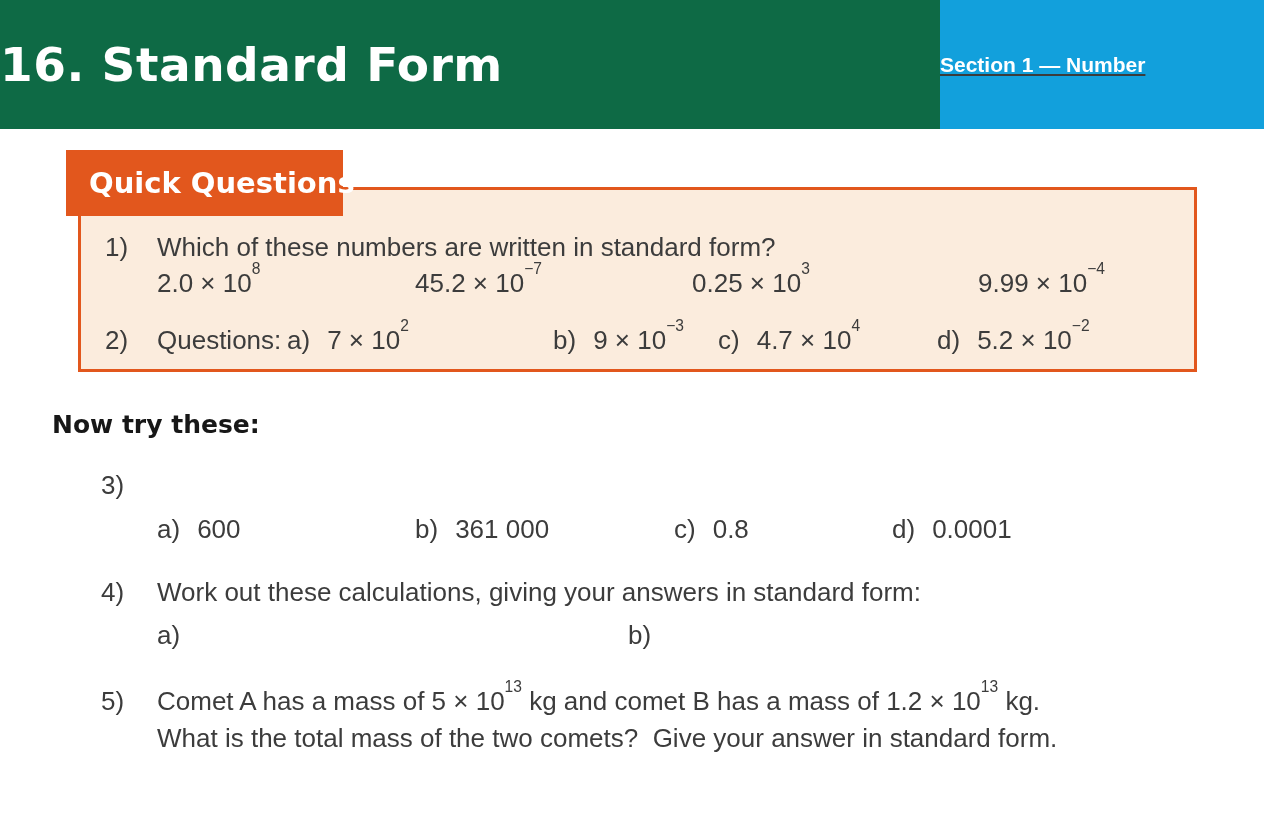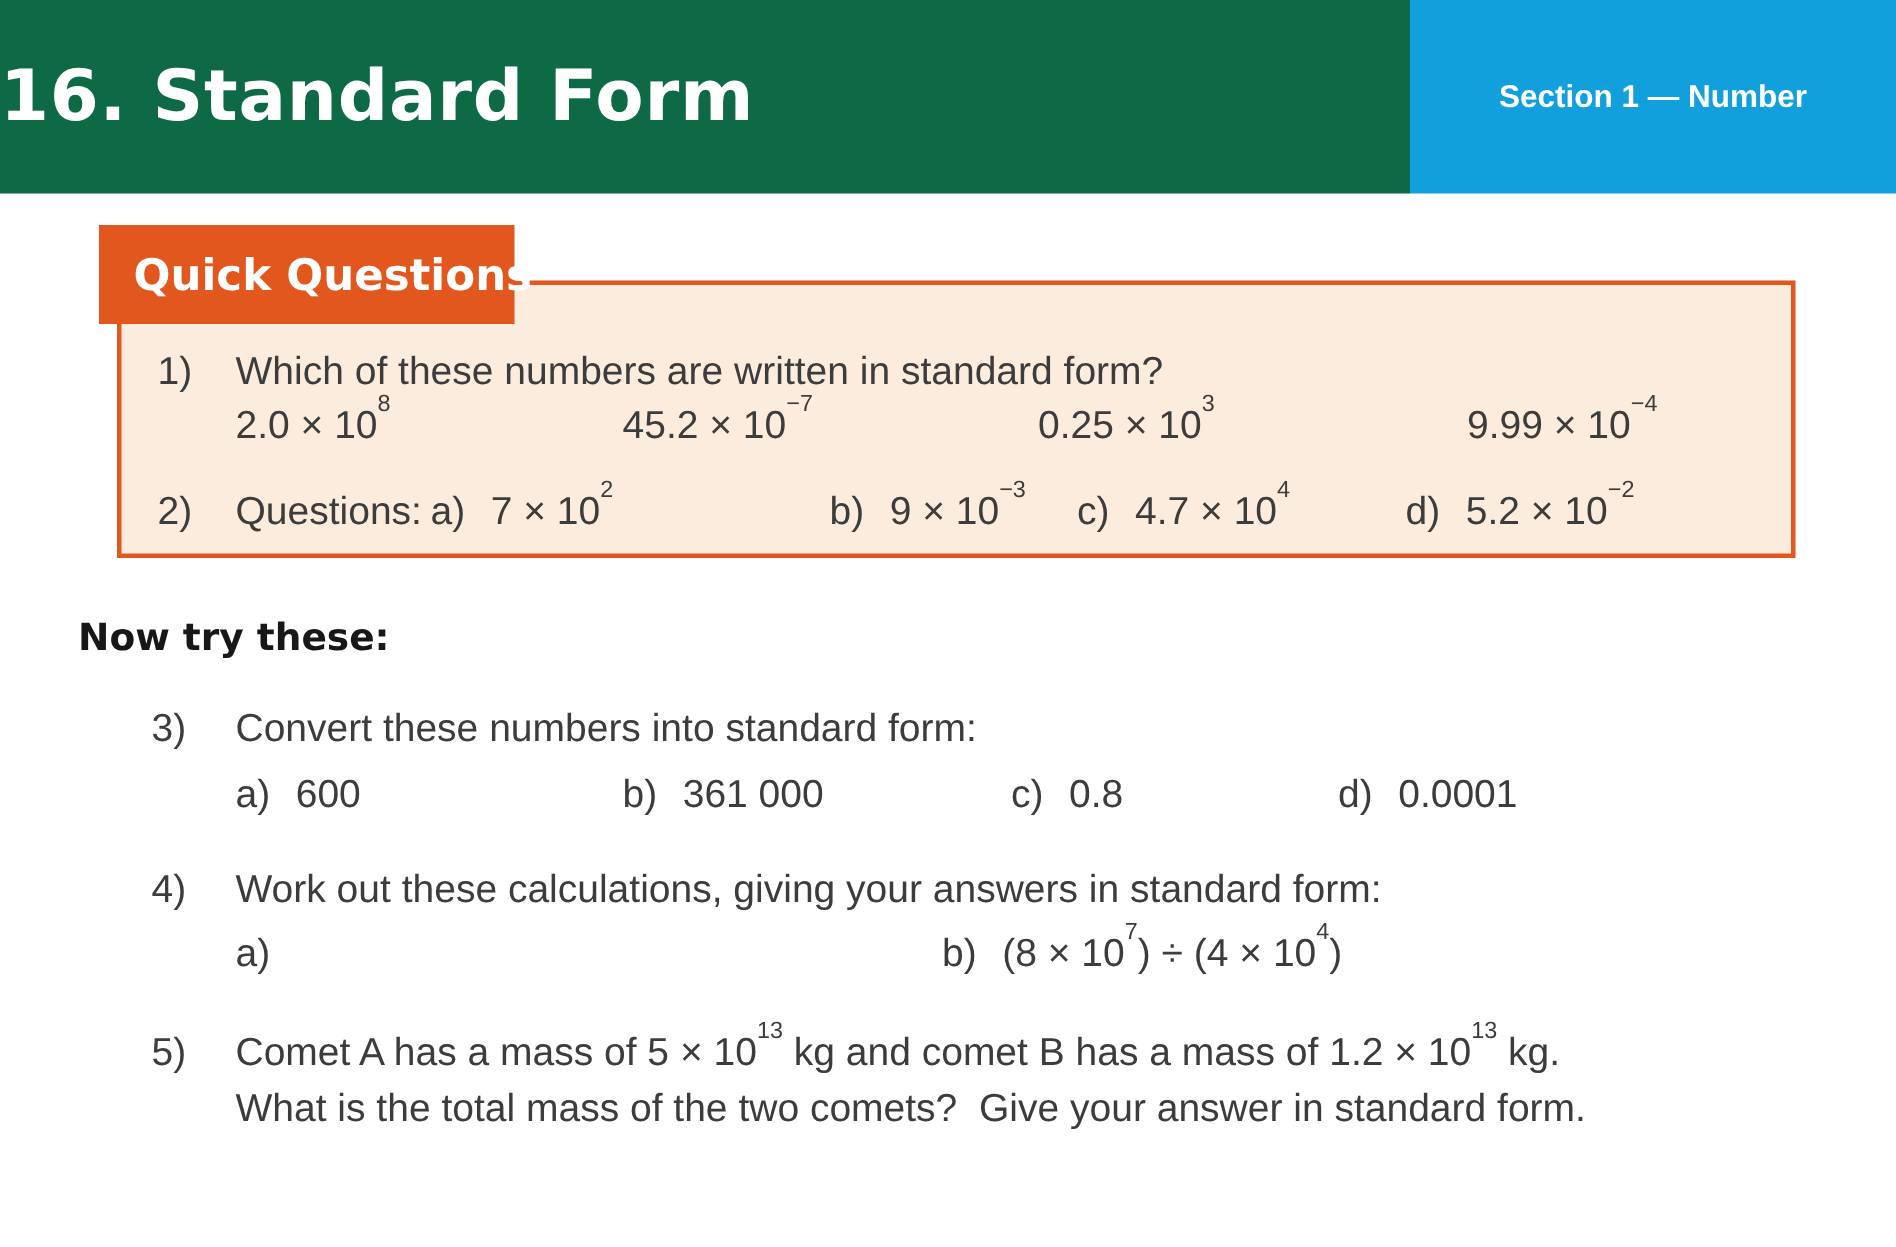--- a/index.html
+++ b/index.html
@@ -16,21 +16,21 @@
   .topbar-green {
     width:940px; height:100%; background:var(--header-green,#0e6a45);
     display:flex; align-items:center; 
   }
   .page-title {
     color:#fff; font-size:47px; font-weight:bold; letter-spacing:0.5px;
     font-family:"DejaVu Sans","Liberation Sans",sans-serif; white-space:pre;
   }
   .topbar-blue {
     flex:1; height:100%; background:var(--section-blue,#12a0dc);
-    display:flex; align-items:center; justify-content:center;
+    display:flex; align-items:center; justify-content:flex-start;text-decoration:underline;
   }
   .section-label { color:#fff; font-size:21px; font-weight:bold; white-space:pre; }
 
   
   .qq-panel {
     position:absolute; left:78px; top:187px; width:1119px; height:185px;
     background:var(--panel-cream,#fbecdd);
     border:3px solid var(--accent-orange,#e2571d);
   }
   .qq-tab {
@@ -101,21 +101,20 @@
   </div>
   <div class="abs item" style="left:937px; top:325px;">
     <span>d)</span>
     <span>5.2 × 10<sup>−2</sup></span>
   </div>
 
   <h2 class="abs section-heading" style="left:52px; top:410px;">Now try these:</h2>
 
   <div class="abs qline" style="left:101px; top:470px;">
     <span class="qnum-w">3)</span>
-    <span>Convert these numbers into standard form:</span>
   </div>
   <div class="abs item" style="left:157px; top:514px;">
     <span>a)</span>
     <span>600</span>
   </div>
   <div class="abs item" style="left:415px; top:514px;">
     <span>b)</span>
     <span>361 000</span>
   </div>
   <div class="abs item" style="left:674px; top:514px;">
@@ -129,21 +128,20 @@
 
   <div class="abs qline" style="left:101px; top:577px;">
     <span class="qnum-w">4)</span>
     <span>Work out these calculations, giving your answers in standard form:</span>
   </div>
   <div class="abs item" style="left:157px; top:620px;">
     <span>a)</span>
   </div>
   <div class="abs item" style="left:628px; top:620px;">
     <span>b)</span>
-    <span>(8 × 10<sup>7</sup>) ÷ (4 × 10<sup>4</sup>)</span>
   </div>
 
   <div class="abs qline" style="left:101px; top:686px;">
     <span class="qnum-w">5)</span>
     <span>Comet A has a mass of 5 × 10<sup>13</sup> kg and comet B has a mass of 1.2 × 10<sup>13</sup> kg.</span>
   </div>
   <span class="abs qtext" style="left:157px; top:723px;">What is the total mass of the two comets?  Give your answer in standard form.</span>
 
 </div>
 

